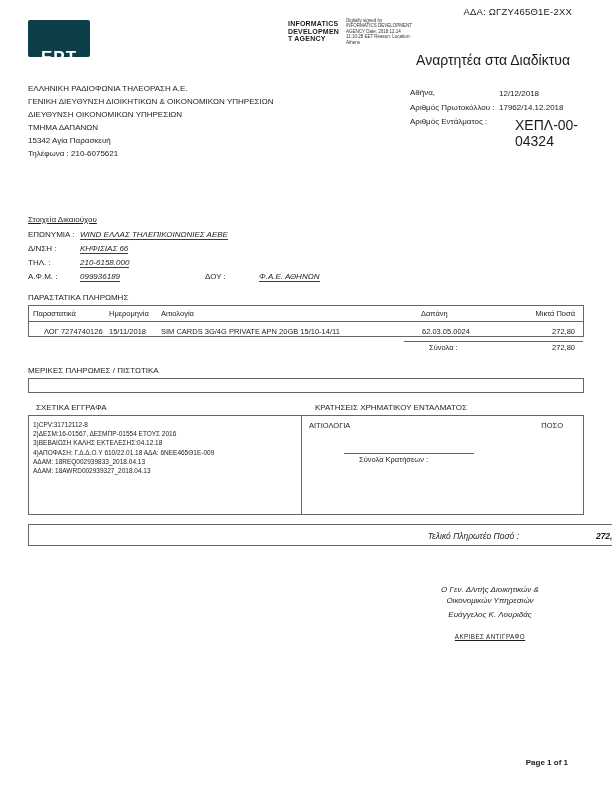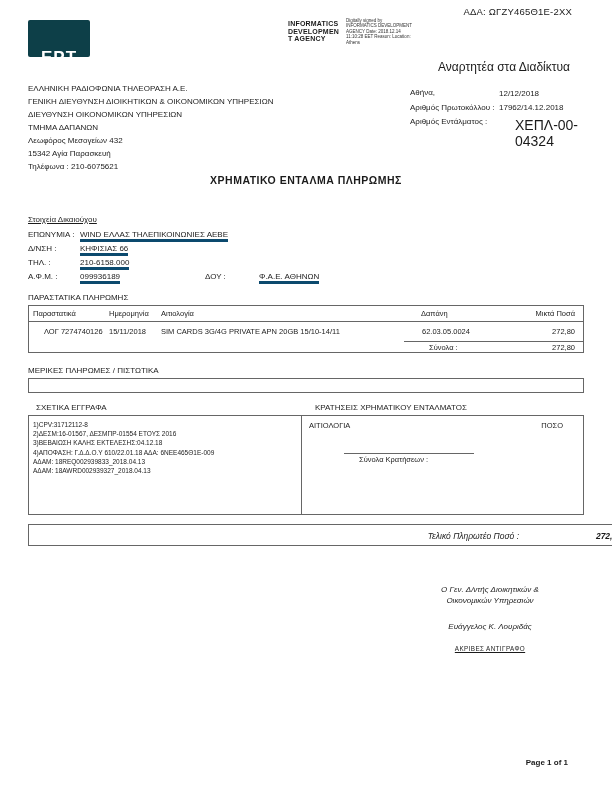--- a/index.html
+++ b/index.html
@@ -16,41 +16,41 @@
   #logo { left:28px; top:20px; width:62px; height:37px; background:#0d3f48; border-radius:2px;
           display:flex; align-items:center; justify-content:center; }
   #logo .t { color:#ffffff; font-weight:bold; font-size:17px; letter-spacing:1px;margin-top:38px; }
 
   #stamp-agency { left:288px; top:20px; font-size:7px; font-weight:bold; line-height:7.5px; letter-spacing:0.2px; }
   #stamp-details { left:346px; top:18px; width:66px; font-size:4.5px; line-height:5.4px; color:#333; }
 
   #org { left:28px; top:82px; font-size:8px; line-height:13px; }
   #org span { display:block; }
 
-  #note-internet { right:42px; top:60px; font-size:12px; }
+  #note-internet { right:42px; top:52px; font-size:14px; }
   #city          { left:410px; top:88px;  font-size:8px; }
   #date          { left:499px; top:89px;  font-size:8px; }
   #proto-label   { left:410px; top:103px; font-size:8px; }
   #proto-value   { left:499px; top:103px; font-size:8px; }
   #warrant-label { left:410px; top:117px; font-size:8px; }
   #warrant-value { left:499px; top:117px; font-size:14px;margin-left:16px; }
 
   #title { left:0; top:174px; width:612px; text-align:center; font-size:10.5px; font-weight:bold; letter-spacing:0.5px; }
 
   #ben-heading { left:28px; top:215px; font-size:8px; text-decoration:underline; }
   .lbl { font-size:8px; }
-  .val { font-size:8px; border-bottom:3px solid #0c4a6e; }
+  .val { font-size:8px; border-bottom:1px solid #0c4a6e;font-style:italic; }
   #ben-name-l {left:28px; top:230px;} #ben-name-v {left:80px; top:230px;}
   #ben-addr-l {left:28px; top:244px;} #ben-addr-v {left:80px; top:244px;}
   #ben-tel-l  {left:28px; top:258px;} #ben-tel-v  {left:80px; top:258px;}
   #ben-afm-l  {left:28px; top:272px;} #ben-afm-v  {left:80px; top:272px;}
   #ben-doy-l  {left:205px; top:272px;} #ben-doy-v {left:259px; top:272px;}
 
   #pay-heading { left:28px; top:293px; font-size:8px; }
-  #pay-table { left:28px; top:305px; width:556px; height:48px; border:1px solid #666; }
+  #pay-table { left:28px; top:305px; width:556px; height:32px; border:1px solid #666; }
   #pay-table .hline { position:absolute; left:0; right:0; top:15px; border-top:1px solid #666; }
   .th { position:absolute; top:3px; font-size:7.5px; }
   #th-doc{left:4px;} #th-date{left:80px;} #th-desc{left:132px;} #th-exp{left:392px;} #th-gross{right:8px;}
   .td { position:absolute; top:21px; font-size:7.5px; }
   #td-doc{left:15px;} #td-date{left:80px;} #td-desc{left:132px;} #td-exp{left:393px;} #td-gross{right:8px;}
   #totals-line  { position:absolute; left:375px; right:0; top:35px; border-top:1px solid #666; }
   #totals-label { position:absolute; left:400px; top:37px; font-size:7.5px; }
   #totals-value { position:absolute; right:8px;  top:37px; font-size:7.5px; }
 
   #partial-heading { left:28px; top:366px; font-size:8px; }
@@ -67,21 +67,21 @@
   #ded-amount { position:absolute; right:20px; top:5px; font-size:7.5px; }
   #ded-line   { position:absolute; left:315px; width:130px; top:37px; border-top:1px solid #666; }
   #ded-totals { position:absolute; left:330px; top:39px; font-size:7.5px; }
 
   #final-box { left:28px; top:524px; width:612px; height:22px; border:1px solid #666; }
   #final-label { position:absolute; right:120px; top:6px; font-size:8.5px; font-style:italic; }
   #final-value { position:absolute; right:10px;  top:6px; font-size:8.5px; font-style:italic; font-weight:bold; }
 
   #sig { left:390px; top:584px; width:200px; text-align:center; }
   #sig-t1, #sig-t2 { display:block; font-size:8px; font-style:italic; line-height:11px; }
-  #sig-name { display:block; margin-top:16px; font-size:8px; font-style:italic; }
+  #sig-name { display:block; margin-top:4px; font-size:8px; font-style:italic; }
   #sig-cert { display:block; margin-top:14px; font-size:6.3px; letter-spacing:0.4px; text-decoration:underline; }
 
   #footer-page { right:44px; top:758px; font-size:8px; font-weight:bold; }
 </style>
 </head>
 <body>
 
 <div class="page">
 
   <div class="abs" id="ada">ΑΔΑ: ΩΓΖΥ465Θ1Ε-2ΧΧ</div>
@@ -95,34 +95,32 @@
     <span style="display:block">DEVELOPMEN</span>
     <span style="display:block">T AGENCY</span>
   </div>
   <div class="abs" id="stamp-details">Digitally signed by INFORMATICS DEVELOPMENT AGENCY Date: 2018.12.14 11:10:28 EET Reason: Location: Athens</div>
 
   <div class="abs" id="org">
     <span>ΕΛΛΗΝΙΚΗ ΡΑΔΙΟΦΩΝΙΑ ΤΗΛΕΟΡΑΣΗ Α.Ε.</span>
     <span>ΓΕΝΙΚΗ ΔΙΕΥΘΥΝΣΗ ΔΙΟΙΚΗΤΙΚΩΝ &amp; ΟΙΚΟΝΟΜΙΚΩΝ ΥΠΗΡΕΣΙΩΝ</span>
     <span>ΔΙΕΥΘΥΝΣΗ ΟΙΚΟΝΟΜΙΚΩΝ ΥΠΗΡΕΣΙΩΝ</span>
     <span>ΤΜΗΜΑ ΔΑΠΑΝΩΝ</span>
-    <span>Λεωφόρος Μεσογείων 432</span>
     <span>15342 Αγία Παρασκευή</span>
     <span>Τηλέφωνα : 210-6075621</span>
   </div>
 
   <div class="abs" id="note-internet">Αναρτητέα στα Διαδίκτυα</div>
   <div class="abs" id="city">Αθήνα,</div>
   <div class="abs" id="date">12/12/2018</div>
   <div class="abs" id="proto-label">Αριθμός Πρωτοκόλλου :</div>
   <div class="abs" id="proto-value">17962/14.12.2018</div>
   <div class="abs" id="warrant-label">Αριθμός Εντάλματος :</div>
   <div class="abs" id="warrant-value">ΧΕΠΛ-00-04324</div>
 
-  <div class="abs" id="title">ΧΡΗΜΑΤΙΚΟ ΕΝΤΑΛΜΑ ΠΛΗΡΩΜΗΣ</div>
 
   <div class="abs" id="ben-heading">Στοιχεία Δικαιούχου</div>
   <span class="abs lbl" id="ben-name-l">ΕΠΩΝΥΜΙΑ :</span>
   <span class="abs val" id="ben-name-v">WIND ΕΛΛΑΣ ΤΗΛΕΠΙΚΟΙΝΩΝΙΕΣ ΑΕΒΕ</span>
   <span class="abs lbl" id="ben-addr-l">Δ/ΝΣΗ :</span>
   <span class="abs val" id="ben-addr-v">ΚΗΦΙΣΙΑΣ 66</span>
   <span class="abs lbl" id="ben-tel-l">ΤΗΛ. :</span>
   <span class="abs val" id="ben-tel-v">210-6158.000</span>
   <span class="abs lbl" id="ben-afm-l">Α.Φ.Μ. :</span>
   <span class="abs val" id="ben-afm-v">099936189</span>

